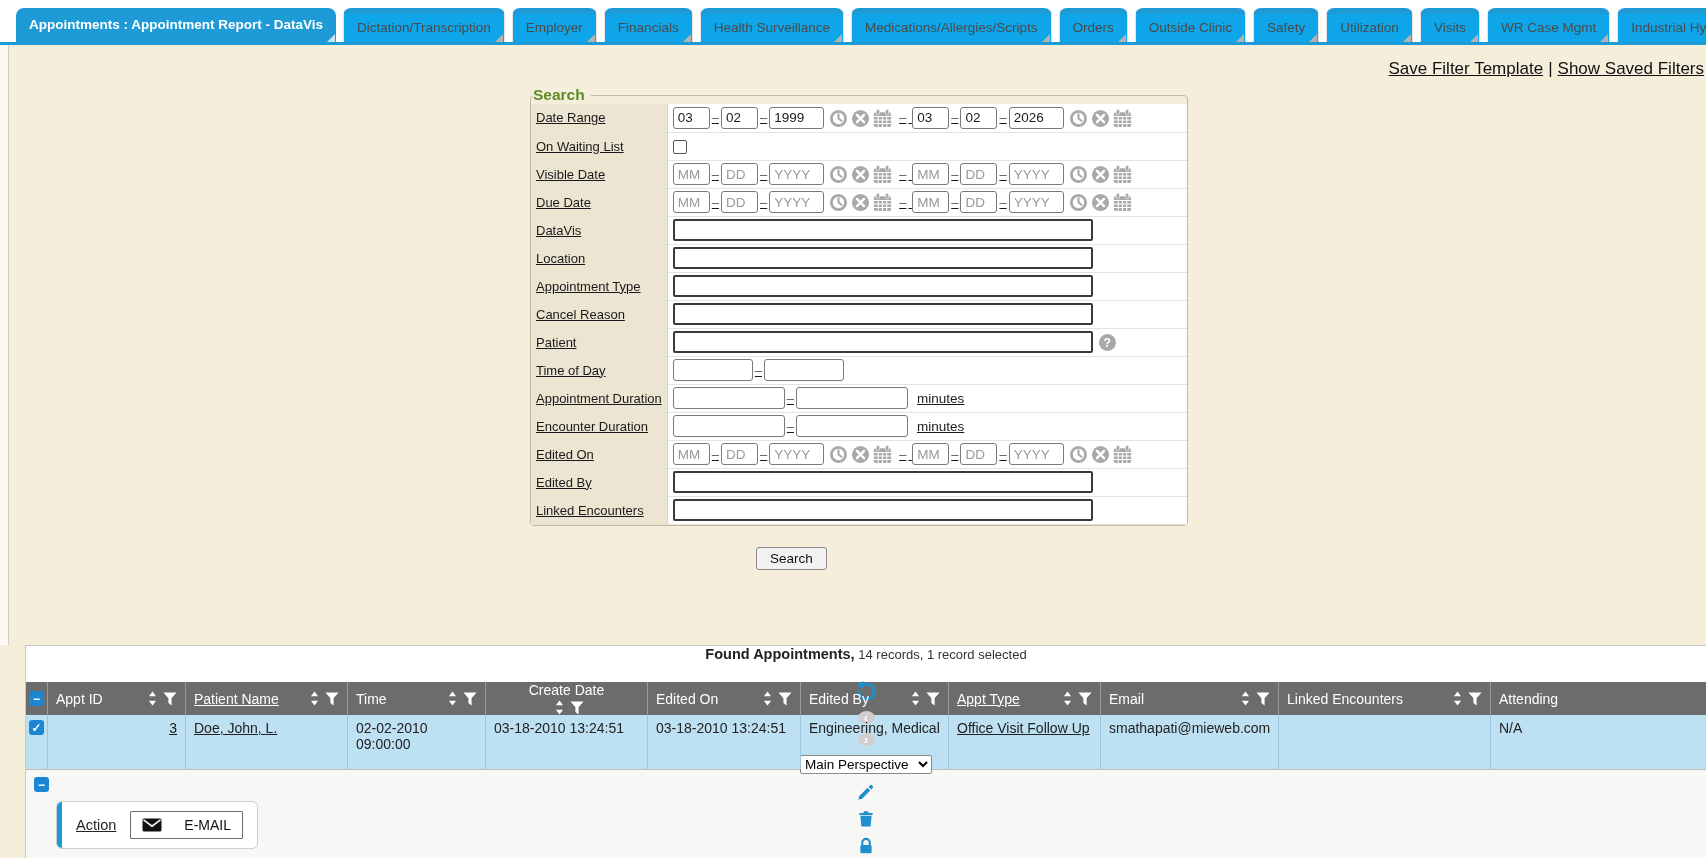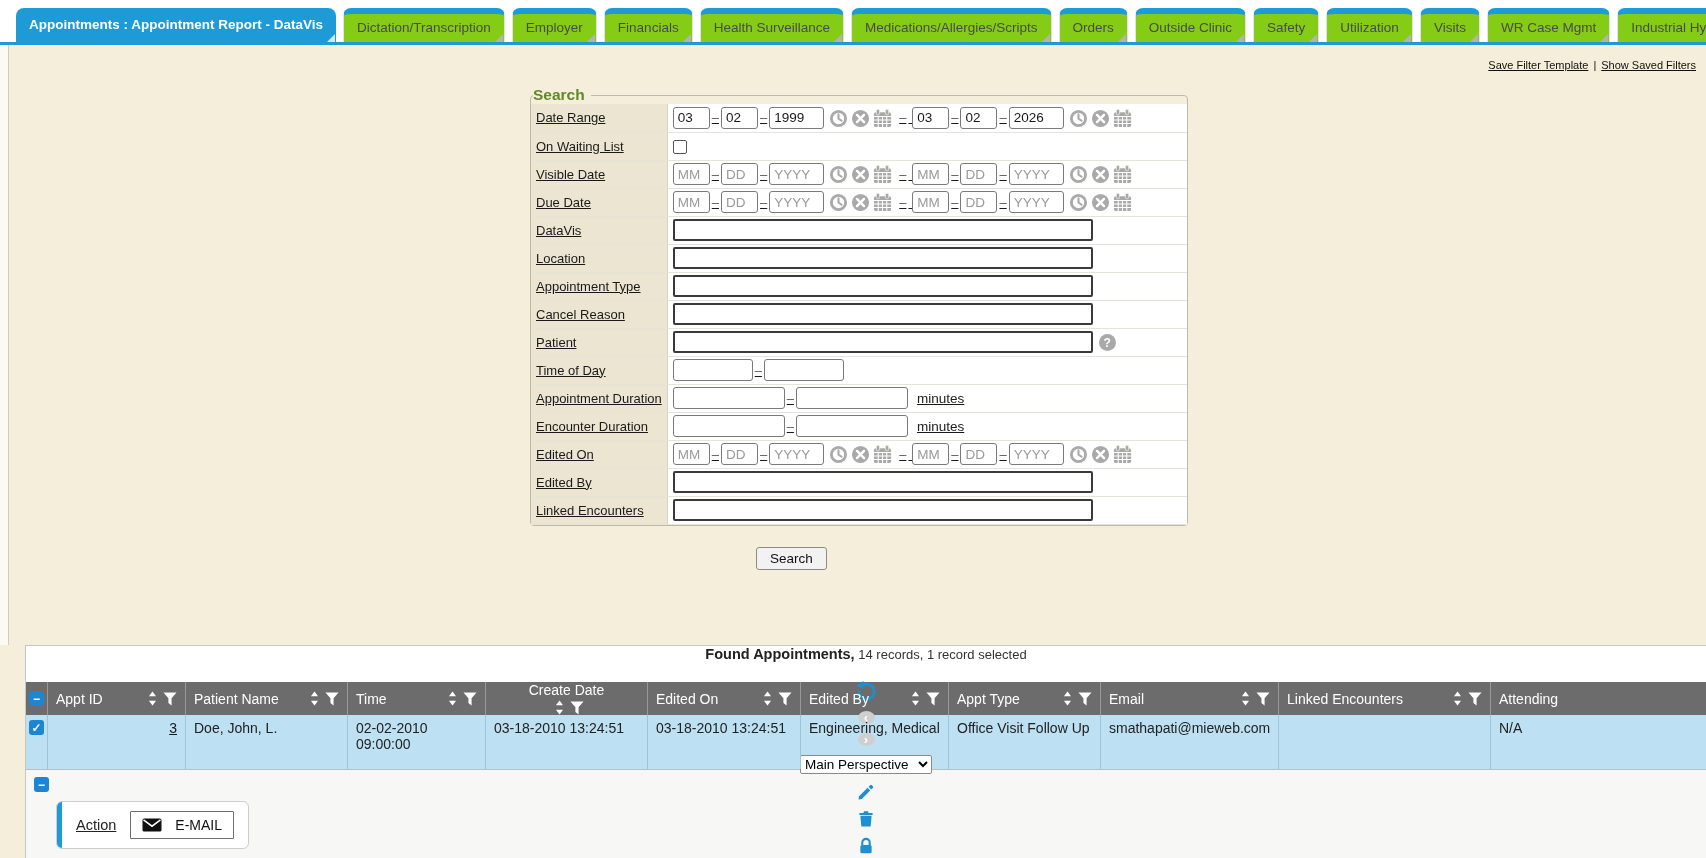--- a/index.html
+++ b/index.html
@@ -8,33 +8,33 @@
     font-family: "Liberation Sans", sans-serif;
     background:#F5EEDB; position:relative; overflow:hidden; color:#1a1a1a;
   }
   svg.ic { display:inline-block; vertical-align:middle; }
 
   
   .tabbar { position:absolute; left:0; top:0; width:1706px; height:45px;
     background:#fff; border-bottom:3px solid #1E9BD7; display:flex;
     align-items:flex-end; gap:7px; padding-left:16px; overflow:hidden; white-space:nowrap; }
   .tab { position:relative; flex:0 0 auto; height:34px; line-height:27px; padding:0 13px;
-    font-size:13.5px; color:#4A4A4A; background:#84cc16; border:1px solid #E3E3E3; border-bottom:none;
+    font-size:13.5px; color:#4A4A4A; background:#0ea5e9; border:1px solid #E3E3E3; border-bottom:none;
     border-top:6px solid #1E9BD7; border-radius:8px 8px 0 0; cursor:pointer; }
   .tab::after { content:""; position:absolute; right:1px; bottom:0;
     border-style:solid; border-width:0 0 8px 8px; border-color:transparent transparent #B3B3B3 transparent; }
   .tab.active { background:#1E9BD7; border:none; color:#fff; font-weight:bold; line-height:34px; }
   .tab.active::after { border-bottom-color:#CBE9F7; }
 
   
   .gutter { position:absolute; left:0; top:45px; width:9px; height:600px;
     background:#FCFAF3; border-right:1px solid #CFCCC0; }
 
   
-  .filter-links { position:absolute; top:59px; right:10px; font-size:11px; }
+  .filter-links { position:absolute; top:59px; right:2px; font-size:17px; }
   .filter-links a { color:#111; text-decoration:underline; cursor:pointer; }
   .filter-links .fsep { margin:0 5px; color:#111; }
 
   
   .search-fs { position:absolute; left:530px; top:86px; width:658px;
     border:1px solid #BEBAA9; border-radius:4px; padding:0; }
   .search-fs legend { color:#5E8B26; font-weight:bold; font-size:15.5px; margin-left:2px; padding-right:6px; }
   table.sform { width:100%; border-collapse:collapse; background:#fff; font-size:13.5px; }
   table.sform td { border-bottom:1px solid #E6E3D8; height:28px; vertical-align:middle;text-decoration:underline; }
   td.lbl { width:130px; background:#EBE5D1; padding:2px 5px; font-size:13px;
@@ -77,42 +77,42 @@
   .psel { height:26px; font-family:inherit; font-size:13.5px; min-width:132px;
     border:1px solid #8A8A8A; border-radius:2px; background:#fff; margin:0 4px; }
   .right-icons { margin-left:auto; display:flex; gap:16px; align-items:center; padding-right:10px; }
 
   .thead { display:flex; height:33px; background:#6C6C6C; color:#fff; font-size:14px; overflow:hidden; }
   .hc { flex:0 0 auto; display:flex; align-items:center; justify-content:space-between;
     padding:0 8px; border-right:1px solid #989898; cursor:pointer; }
   .hicons { display:inline-flex; gap:6px; align-items:center; margin-left:6px; }
   .hicons svg { cursor:pointer; }
   .c0 { width:22px; padding:0; justify-content:center; }
-  .c1 { width:138px; } .c2 { width:162px; } .c3 { width:138px;gap:44px; } .c4 { width:162px;flex-direction:column; }
-  .c5 { width:153px; } .c6 { width:148px; } .c7 { width:152px; } .c8 { width:178px; }
+  .c1 { width:138px; } .c2 { width:162px;text-decoration:underline; } .c3 { width:138px;gap:44px; } .c4 { width:162px;flex-direction:column; }
+  .c5 { width:153px; } .c6 { width:148px; } .c7 { width:152px;text-decoration:underline; } .c8 { width:178px; }
   .c9 { width:212px; } .c10 { width:400px; border-right:none; }
 
   .trow { display:flex; min-height:55px; background:#BDE0F3; font-size:14px; color:#222;
     border-bottom:1px solid #BDBDBD; overflow:hidden; }
   .rc { flex:0 0 auto; padding:5px 8px; border-right:1px solid #9CC4DA; }
   .rc.c0 { display:flex; justify-content:center; padding:5px 0 0; }
   .rc.num { text-align:right; }
   .rc a { color:#1a1a1a; text-decoration:underline; cursor:pointer; }
 
   .bluebox { width:15px; height:15px; background:#1C86D2; border-radius:3px; color:#fff;
     display:inline-flex; align-items:center; justify-content:center; font-size:12px;
     font-weight:bold; line-height:1; cursor:pointer; }
 
   .detail { position:relative; height:89px; }
   .collapse-toggle { position:absolute; left:8px; top:7px; }
   .action-box { position:absolute; left:30px; top:31px; height:48px; background:#fff;
     border:1px solid #CDCDCD; border-radius:6px; display:flex; align-items:center; overflow:hidden; }
   .accent { width:5px; align-self:stretch; background:#1E9BD7; }
   .action-label { font-size:14.5px; color:#222; margin:0 14px;text-decoration:underline; }
-  .email-btn { display:inline-flex; align-items:center; gap:13px; background:#fff;
+  .email-btn { display:inline-flex; align-items:center; gap:22px; background:#fff;
     border:1px solid #6F6F6F; padding:5px 11px; font-family:inherit; font-size:14px;
     color:#111; cursor:pointer; margin-right:14px; border-radius:1px; }
 </style>
 </head>
 <body>
 
 <svg width="0" height="0" style="position:absolute">
   <defs>
     <symbol id="i-clock" viewBox="0 0 20 20">
       <circle cx="10" cy="10" r="7.5" fill="none" stroke="#A9A9A9" stroke-width="3"></circle>

